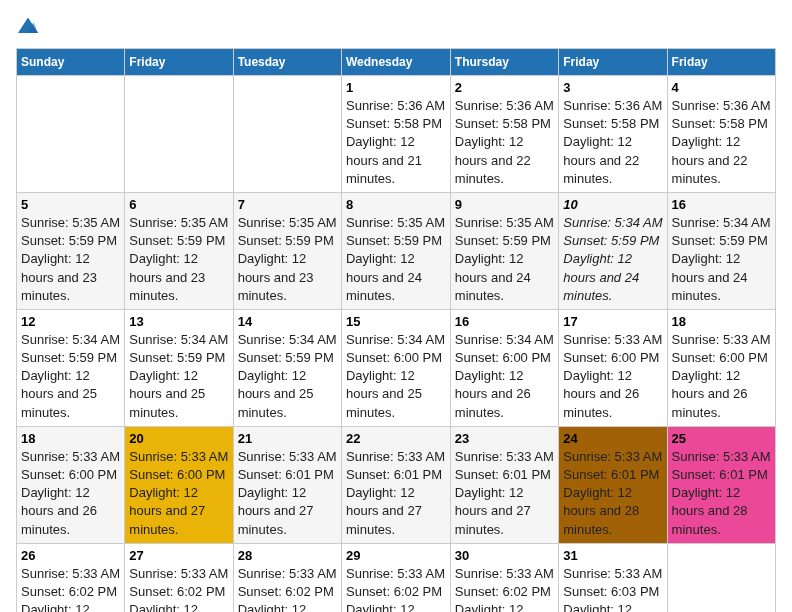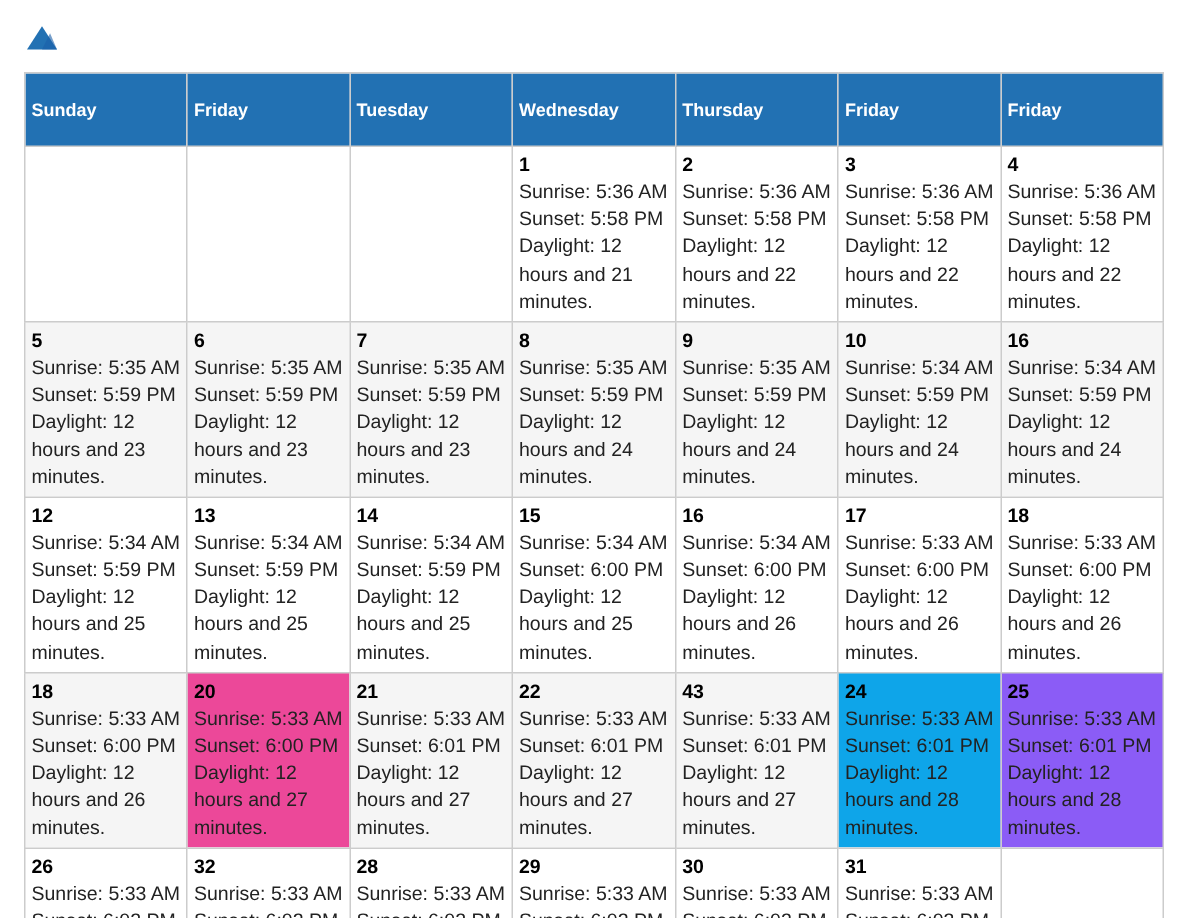--- a/index.html
+++ b/index.html
@@ -48,21 +48,21 @@
       color: #333;
     }
     .calendar {
       width: 100%;
       border-collapse: collapse;
       font-size: 11px;
     }
     .calendar th {
       background-color: #2271b3;
       color: #fff;
-      padding: 17px 4px;
+      padding: 6px 4px;
       text-align: left;
       font-size: 12px;
       border: 1px solid #ccc;
     }
     .calendar td {
       border: 1px solid #ccc;
       vertical-align: top;
       padding: 4px;
       width: 110px;
       min-height: 80px;
@@ -173,21 +173,21 @@
           <div class="day-info" style="white-space: pre-line;">Sunrise: 5:35 AM
 Sunset: 5:59 PM
 Daylight: 12 hours and 24 minutes.</div>
         </td>
         <td style="background: rgb(245, 245, 245);">
           <div class="day-number">9</div>
           <div class="day-info" style="white-space: pre-line;">Sunrise: 5:35 AM
 Sunset: 5:59 PM
 Daylight: 12 hours and 24 minutes.</div>
         </td>
-        <td style="background: rgb(245, 245, 245);">
+        <td style="background: rgb(245, 245, 245); font-style: italic;">
           <div class="day-number">10</div>
           <div class="day-info" style="white-space: pre-line;">Sunrise: 5:34 AM
 Sunset: 5:59 PM
 Daylight: 12 hours and 24 minutes.</div>
         </td>
         <td style="background: rgb(245, 245, 245);">
           <div class="day-number">16</div>
           <div class="day-info" style="white-space: pre-line;">Sunrise: 5:34 AM
 Sunset: 5:59 PM
 Daylight: 12 hours and 24 minutes.</div>
@@ -237,66 +237,66 @@
 Daylight: 12 hours and 26 minutes.</div>
         </td>
       </tr>
       <tr>
         <td style="background: rgb(245, 245, 245);">
           <div class="day-number">18</div>
           <div class="day-info" style="white-space: pre-line;">Sunrise: 5:33 AM
 Sunset: 6:00 PM
 Daylight: 12 hours and 26 minutes.</div>
         </td>
-        <td style="background: #ec4899;">
+        <td style="background: #eab308;">
           <div class="day-number">20</div>
           <div class="day-info" style="white-space: pre-line;">Sunrise: 5:33 AM
 Sunset: 6:00 PM
 Daylight: 12 hours and 27 minutes.</div>
         </td>
         <td style="background: rgb(245, 245, 245); margin-left: 18px;">
           <div class="day-number">21</div>
           <div class="day-info" style="white-space: pre-line;">Sunrise: 5:33 AM
 Sunset: 6:01 PM
 Daylight: 12 hours and 27 minutes.</div>
         </td>
         <td style="background: rgb(245, 245, 245);">
           <div class="day-number">22</div>
           <div class="day-info" style="white-space: pre-line;">Sunrise: 5:33 AM
 Sunset: 6:01 PM
 Daylight: 12 hours and 27 minutes.</div>
         </td>
         <td style="background: rgb(245, 245, 245);">
-          <div class="day-number">43</div>
+          <div class="day-number">23</div>
           <div class="day-info" style="white-space: pre-line;">Sunrise: 5:33 AM
 Sunset: 6:01 PM
 Daylight: 12 hours and 27 minutes.</div>
         </td>
-        <td style="background: #0ea5e9;">
+        <td style="background: #a16207;">
           <div class="day-number">24</div>
           <div class="day-info" style="white-space: pre-line;">Sunrise: 5:33 AM
 Sunset: 6:01 PM
 Daylight: 12 hours and 28 minutes.</div>
         </td>
-        <td style="background: #8b5cf6;">
+        <td style="background: #ec4899;">
           <div class="day-number">25</div>
           <div class="day-info" style="white-space: pre-line;">Sunrise: 5:33 AM
 Sunset: 6:01 PM
 Daylight: 12 hours and 28 minutes.</div>
         </td>
       </tr>
       <tr>
         <td>
           <div class="day-number">26</div>
           <div class="day-info" style="white-space: pre-line;">Sunrise: 5:33 AM
 Sunset: 6:02 PM
 Daylight: 12 hours and 28 minutes.</div>
         </td>
         <td>
-          <div class="day-number">32</div>
+          <div class="day-number">27</div>
           <div class="day-info" style="white-space: pre-line;">Sunrise: 5:33 AM
 Sunset: 6:02 PM
 Daylight: 12 hours and 28 minutes.</div>
         </td>
         <td>
           <div class="day-number">28</div>
           <div class="day-info" style="white-space: pre-line;">Sunrise: 5:33 AM
 Sunset: 6:02 PM
 Daylight: 12 hours and 28 minutes.</div>
         </td>

